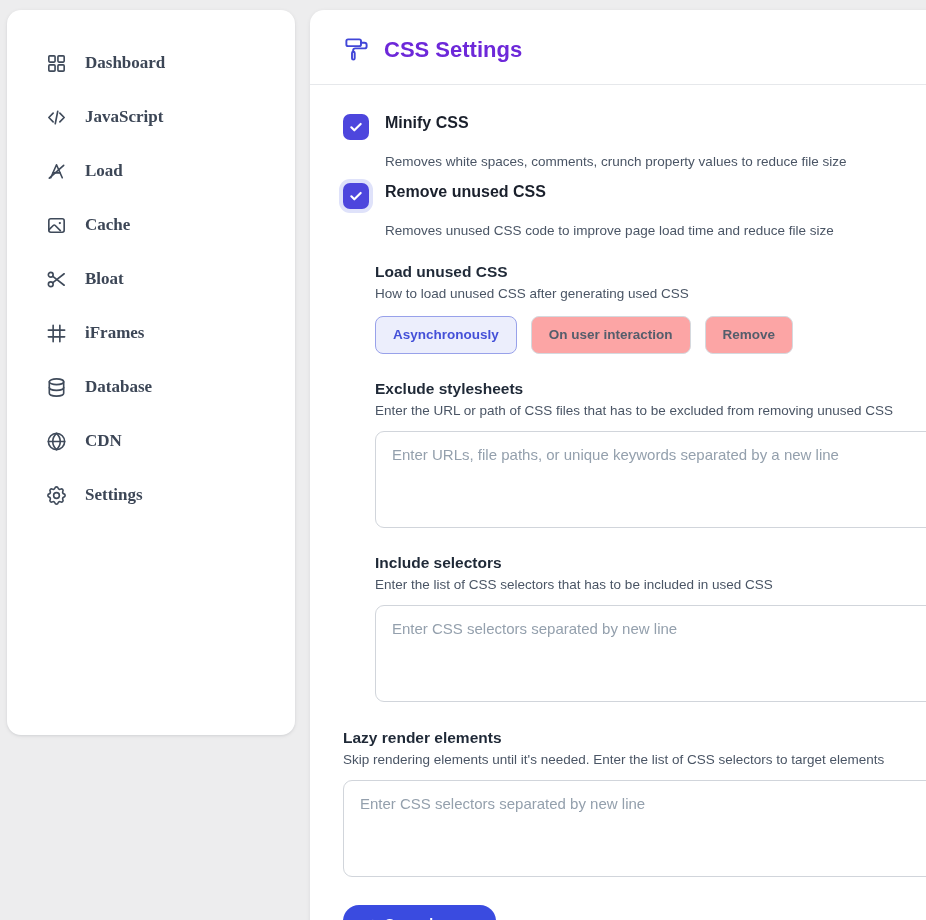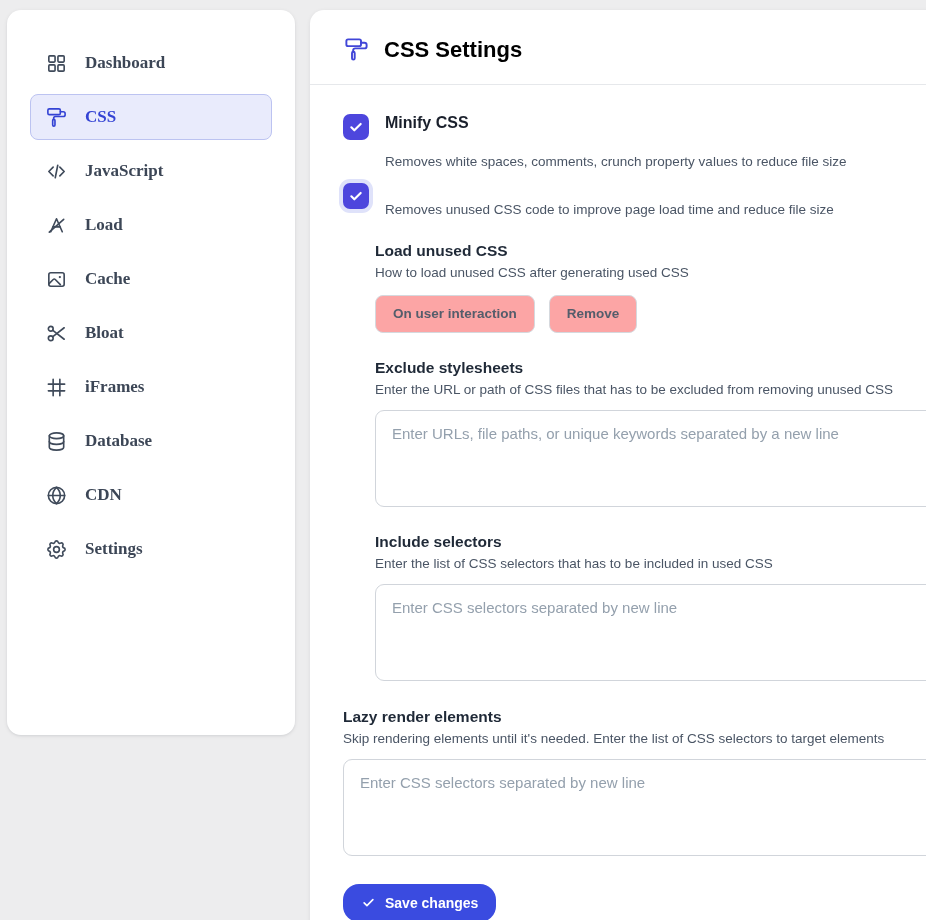--- a/index.html
+++ b/index.html
@@ -37,21 +37,21 @@
   .main {
     position:absolute; left:310px; top:10px; width:700px; height:960px;
     background:#fff; border-radius:14px 0 0 0;
     box-shadow:0 1px 4px rgba(16,24,40,.08);
   }
   .main-header {
     display:flex; align-items:center; gap:14px;
     padding:26px 0 21px 33px;
     border-bottom:1px solid #e6e8eb;
   }
-  .main-header .page-title { font-size:22px; font-weight:600; color:#000000; }
+  .main-header .page-title { font-size:22px; font-weight:600; color:#6d28d9; }
   .main-body { padding:28px 0 0 33px; }
 
   .toggle-row { display:flex; gap:16px; margin-bottom:13px; }
   .checkbox {
     width:26px; height:26px; border-radius:7px; background:#4d46dd;
     display:flex; align-items:center; justify-content:center;
     flex:0 0 auto; margin-top:1px; cursor:pointer;
   }
   .checkbox.focus-ring { box-shadow:0 0 0 4px #dfe2fa; }
   .toggle-label { font-size:16px; font-weight:600; color:#1a202c; line-height:1.3; }
@@ -101,30 +101,20 @@
           <rect x="4" y="4" width="6.5" height="6.5" rx="1"></rect>
             <rect x="13.5" y="4" width="6.5" height="6.5" rx="1"></rect>
           <rect x="4" y="13.5" width="6.5" height="6.5" rx="1"></rect>
             <rect x="13.5" y="13.5" width="6.5" height="6.5" rx="1"></rect>
         </svg>
       </span>
       <span class="nav-label">Dashboard</span>
     </div>
 
 
-    <div class="nav-item active">
-      <span class="nav-icon">
-        <svg width="23" height="23" viewBox="0 0 24 24" fill="none" stroke="currentColor" stroke-width="1.7" stroke-linecap="round" stroke-linejoin="round">
-          <rect x="3" y="3" width="13" height="6" rx="1.5"></rect>
-          <path d="M16 6h3a2 2 0 0 1 2 2v1a2 2 0 0 1-2 2h-8a2 2 0 0 0-2 2v1"></path>
-          <rect x="8" y="14" width="2.4" height="7" rx="1.2"></rect>
-        </svg>
-      </span>
-      <span class="nav-label">CSS</span>
-    </div>
 
     <div class="nav-item">
       <span class="nav-icon">
         <svg width="23" height="23" viewBox="0 0 24 24" fill="none" stroke="currentColor" stroke-width="1.7" stroke-linecap="round" stroke-linejoin="round">
           <path d="M8.5 7.5 4 12l4.5 4.5"></path>
             <path d="M15.5 7.5 20 12l-4.5 4.5"></path>
             <path d="M13.3 5.5l-2.6 13"></path>
         </svg>
       </span>
       <span class="nav-label">JavaScript</span>
@@ -238,30 +228,32 @@
     
     <div class="toggle-row">
       <div class="checkbox focus-ring">
         <span>
           <svg width="16" height="16" viewBox="0 0 24 24" fill="none" stroke="#fff" stroke-width="3.2" stroke-linecap="round" stroke-linejoin="round">
               <path d="M5 12.5l4.5 4.5L19 7.5"></path>
             </svg>
         </span>
       </div>
       <div>
+        <div class="toggle-label">Remove unused CSS</div>
         <div class="toggle-desc">Removes unused CSS code to improve page load time and reduce file size</div>
       </div>
     </div>
 
     <div class="sub-block">
 
       <div>
         <div class="group-label">Load unused CSS</div>
         <div class="group-desc">How to load unused CSS after generating used CSS</div>
         <div class="btn-row">
+          <button class="seg-btn selected">Asynchronously</button>
           <button class="seg-btn">On user interaction</button>
           <button class="seg-btn">Remove</button>
         </div>
       </div>
 
       <div class="field">
         <div class="group-label">Exclude stylesheets</div>
         <div class="group-desc">Enter the URL or path of CSS files that has to be excluded from removing unused CSS</div>
         <textarea class="ta-sub" placeholder="Enter URLs, file paths, or unique keywords separated by a new line" style=""></textarea>
       </div>

